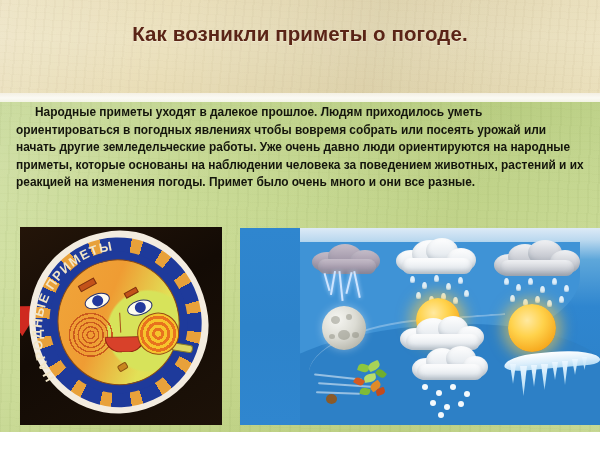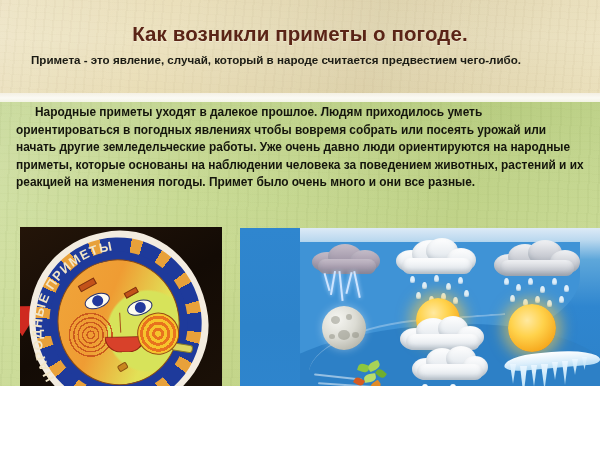--- a/index.html
+++ b/index.html
@@ -4,21 +4,21 @@
 <title>Presentation Slide</title>
 <style>
   * { box-sizing: border-box; margin: 0; padding: 0; }
   html, body {
     width: 600px; height: 450px;
     font-family: "Liberation Sans", "DejaVu Sans", sans-serif;
     overflow: hidden;
   }
   #slide {
     position: relative;
-    width: 600px; height: 386px;
+    width: 600px; height: 432px;
     background: #5eead4;
     overflow: hidden;
   }
   
   .bg-top {
     position: absolute; left: 0; top: 0; width: 600px; height: 95px;
     background:
       linear-gradient(100deg, rgba(255,255,255,0.22) 0%, rgba(255,255,255,0.0) 28%, rgba(0,0,0,0.05) 62%, rgba(255,255,255,0.16) 100%),
       linear-gradient(180deg, #e8dcb4 0%, #eadfb9 40%, #e6d9ae 100%);
   }
@@ -276,21 +276,20 @@
 <body>
 
 <div id="slide">
 
   <div class="bg-top"></div>
   <div class="bg-divider"></div>
   <div class="bg-bottom"></div>
   <div class="bg-texture-global"></div>
 
   <div class="title">Как возникли приметы о погоде.</div>
-  <div class="lead">Примета - это явление, случай, который в народе считается предвестием чего-либо.</div>
   <div class="body-par">Народные приметы уходят в далекое прошлое. Людям приходилось уметь ориентироваться в погодных явлениях чтобы вовремя собрать или посеять урожай или начать другие земледельческие работы. Уже очень давно люди ориентируются на народные приметы, которые основаны на наблюдении человека за поведением животных, растений и их реакцией на изменения погоды. Примет было очень много и они все разные.</div>
 
   <div class="photo-left">
     <div class="mask-wrap">
       <div class="red-flag"></div>
       <div class="mask-outline"></div>
       <div class="mask-ring"></div>
       <div class="mask-ring-inner"></div>
       <div class="mask-face"></div>
       <div class="mask-cheek"></div>

